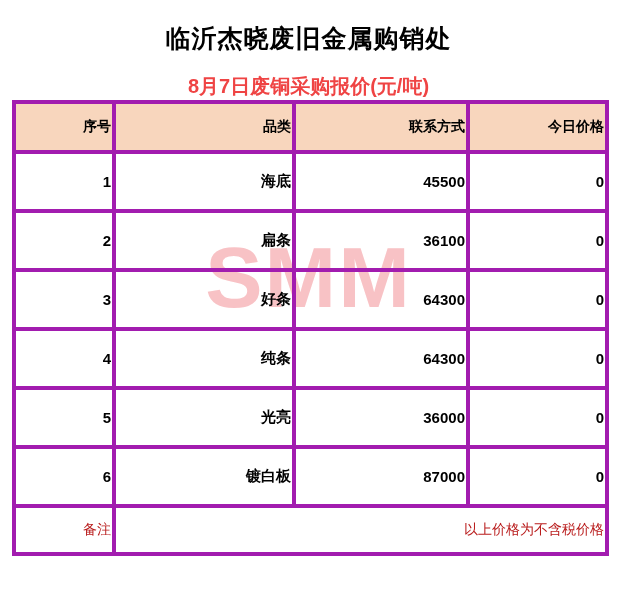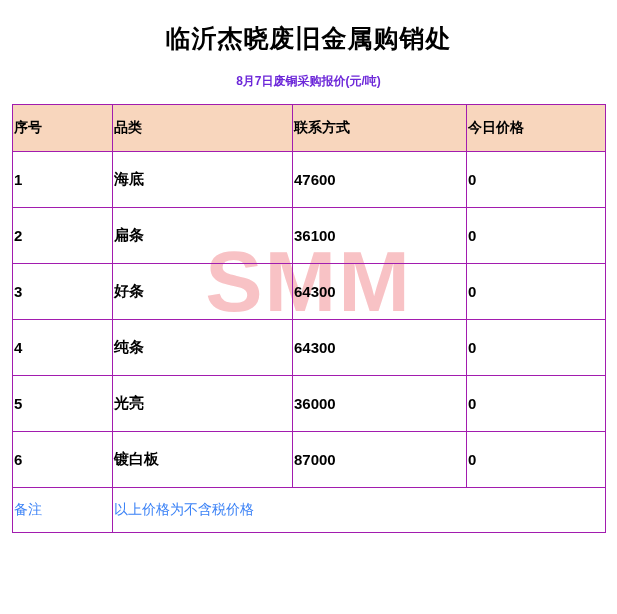--- a/index.html
+++ b/index.html
@@ -24,43 +24,42 @@
     text-align: center;
     font-size: 25px;
     font-weight: bold;
     letter-spacing: 1px;
     color: #000000;
     margin: 0;
     padding-top: 22px;
   }
   .subtitle {
     text-align: center;
-    font-size: 12px;
+    font-size: 20px;
     font-weight: bold;
-    color: #6d28d9;
+    color: #ef4444;
     margin: 0;
     padding-top: 18px;
-    padding-bottom: 14px;
   }
   .table-wrap {
     position: relative;
     margin: 0 12px;
   }
   table.price-table {
     width: 593px;
     border-collapse: collapse;
     table-layout: fixed;
     position: relative;
     z-index: 2;
     background: transparent;
   }
   table.price-table th,
   table.price-table td {
-    border: 1px solid #a21caf;
-    text-align: left;
+    border: 4px solid #a21caf;
+    text-align: right;
     vertical-align: middle;
     font-size: 14px;
     background: transparent;
   }
   thead th {
     background: #f8d6bd;
     height: 44px;
     font-weight: bold;
     font-size: 15px;
     color: #000000;
@@ -68,21 +67,21 @@
   tbody tr.data-row td {
     height: 53px;
     font-weight: bold;
     font-size: 15px;
     color: #000000;
   }
   tbody tr.note-row td {
     height: 42px;
     font-weight: normal;
     font-size: 14px;
-    color: #3b82f6;
+    color: #b91c1c;
   }
   .col-1 { width: 100px; }
   .col-2 { width: 180px; }
   .col-3 { width: 174px; }
   .col-4 { width: 139px; }
 
   
   thead tr { background: #f8d6bd; }
 
   .watermark {
@@ -126,21 +125,21 @@
           <th>序号</th>
           <th>品类</th>
           <th>联系方式</th>
           <th>今日价格</th>
         </tr>
       </thead>
       <tbody>
         <tr class="data-row">
           <td>1</td>
           <td>海底</td>
-          <td>47600</td>
+          <td>45500</td>
           <td>0</td>
         </tr>
         <tr class="data-row">
           <td>2</td>
           <td>扁条</td>
           <td>36100</td>
           <td>0</td>
         </tr>
         <tr class="data-row">
           <td>3</td>

